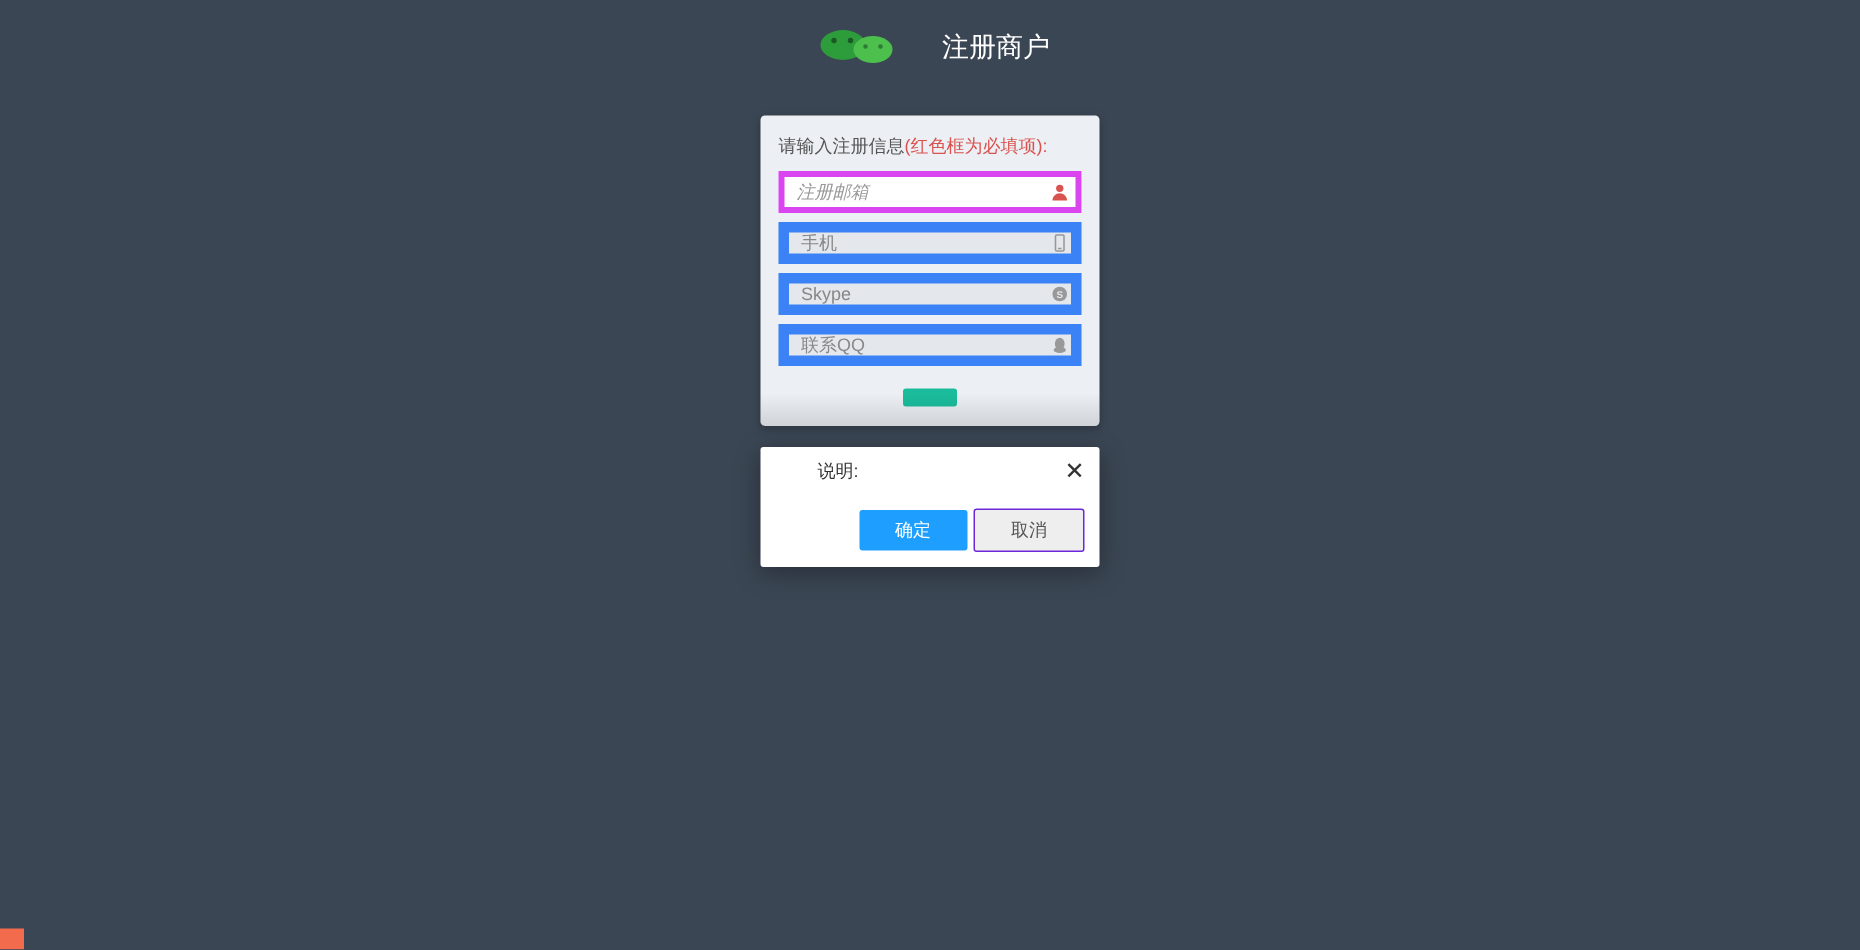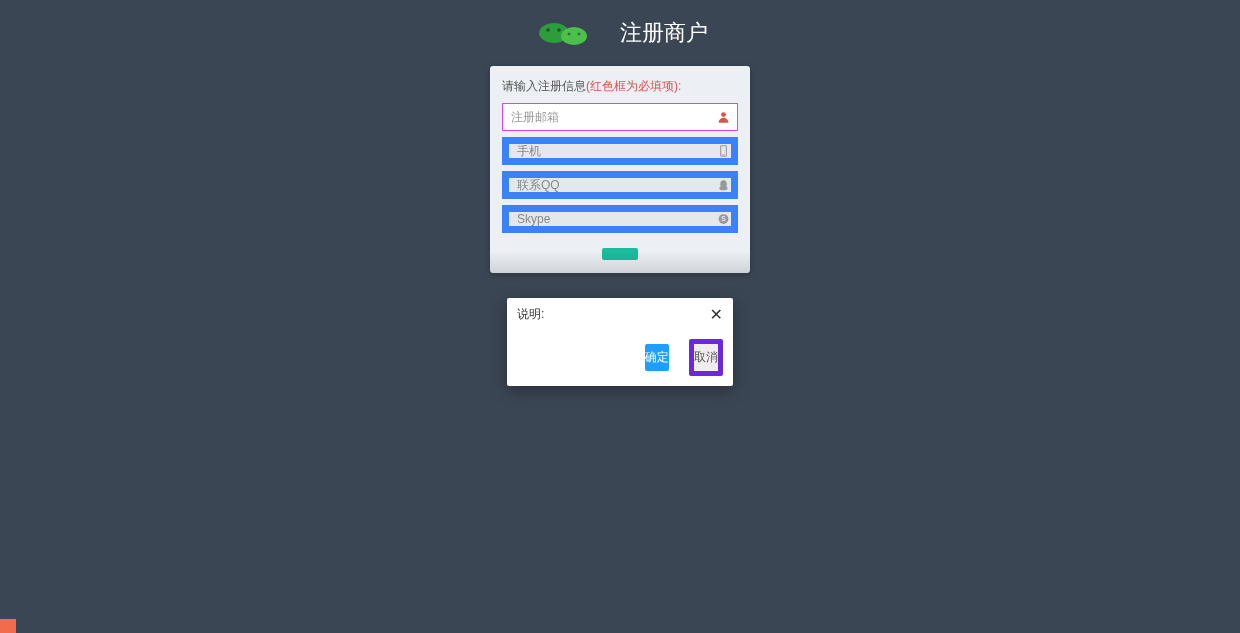--- a/index.html
+++ b/index.html
@@ -27,26 +27,26 @@
       width: 70px;
       height: 25px;
       position: relative;
     }
     .logo svg {
       width: 100%;
       height: 100%;
     }
     .title {
       color: #fff;
-      font-size: 22px;
+      font-size: 18px;
       font-weight: normal;
     }
     .form-card {
-      width: 260px;
-      margin: 18px auto 0;
+      width: 226px;
+      margin: 34px auto 0;
       background: #ecf0f5;
       border-radius: 3px;
       padding: 12px;
       position: relative;
       box-shadow: 0 2px 6px rgba(0,0,0,0.25);
     }
     .form-hint {
       color: #555;
       font-size: 12px;
       margin-bottom: 8px;
@@ -63,21 +63,22 @@
       height: 28px;
       padding: 4px 28px 4px 8px;
       border: 1px solid #ccc;
       background: #fff;
       font-size: 12px;
       color: #555;
       outline: none;
       border-radius: 0;
     }
     .input-group.required input {
-      border: 1px solid #d946ef;
+      border: 4px solid #d946ef;
+      font-style: italic;
     }
     .input-group input::placeholder {
       color: #999;
     }
     .input-group.disabled input {
       background: #e4e7ec;
       color: #888;
       border: 7px solid #3b82f6;
     }
     .input-group.disabled input::placeholder {
@@ -135,54 +136,55 @@
       box-shadow: 0 4px 16px rgba(0,0,0,0.35);
       border-radius: 2px;
     }
     .modal-header {
       display: flex;
       justify-content: space-between;
       align-items: center;
       padding: 8px 10px;
       font-size: 12px;
       color: #333;
+      margin-left: 28px;
     }
     .modal-close {
       cursor: pointer;
       font-size: 16px;
       color: #333;
       line-height: 1;
     }
     .modal-body {
       padding: 12px 10px 8px;
       font-size: 12px;
       color: #333;
       line-height: 1.5;
     }
     .modal-footer {
       padding: 8px 10px 10px;
       text-align: right;
     }
     .btn {
       display: inline-block;
-      padding: 5px 0;
+      padding: 5px 24px;
       font-size: 12px;
       border: none;
       cursor: pointer;
       border-radius: 2px;
-      margin-left: 17px;
+      margin-left: 1px;
     }
     .btn-primary {
       background: #1E9FFF;
       color: #fff;
     }
     .btn-default {
       background: #eee;
       color: #555;
-      border: 5px solid #6d28d9;
+      border: 1px solid #6d28d9;
     }
     .corner-badge {
       position: absolute;
       left: 0;
       bottom: 0;
       width: 16px;
       height: 14px;
       background: #f16b4c;
     }
   </style>
@@ -224,35 +226,35 @@
     <input type="text" placeholder="手机" style="">
     <span class="input-icon">
       <svg viewBox="0 0 16 16" fill="none" stroke="currentColor" stroke-width="1.3">
           <rect x="4.5" y="1.5" width="7" height="13" rx="1"></rect>
           <line x1="6.5" y1="12.5" x2="9.5" y2="12.5"></line>
         </svg>
     </span>
   </div>
 
   <div class="input-group disabled">
+    <input type="text" placeholder="Skype" style="">
+    <span class="input-icon">
+      <svg viewBox="0 0 16 16" fill="currentColor">
+          <circle cx="8" cy="8" r="6"></circle>
+          <text x="8" y="11" text-anchor="middle" font-size="8" fill="#e4e7ec" font-family="Arial" font-weight="bold">S</text>
+        </svg>
+    </span>
+  </div>
+
+  <div class="input-group disabled">
     <input type="text" placeholder="联系QQ" style="">
     <span class="input-icon">
       <svg viewBox="0 0 16 16" fill="currentColor">
           <ellipse cx="8" cy="7" rx="4" ry="5"></ellipse>
           <ellipse cx="8" cy="12" rx="5" ry="2.5"></ellipse>
-        </svg>
-    </span>
-  </div>
-
-  <div class="input-group disabled">
-    <input type="text" placeholder="Skype" style="">
-    <span class="input-icon">
-      <svg viewBox="0 0 16 16" fill="currentColor">
-          <circle cx="8" cy="8" r="6"></circle>
-          <text x="8" y="11" text-anchor="middle" font-size="8" fill="#e4e7ec" font-family="Arial" font-weight="bold">S</text>
         </svg>
     </span>
   </div>
 
   <div class="submit-area">
     <div class="submit-btn"></div>
   </div>
   <div class="card-shadow"></div>
 </div>
 

